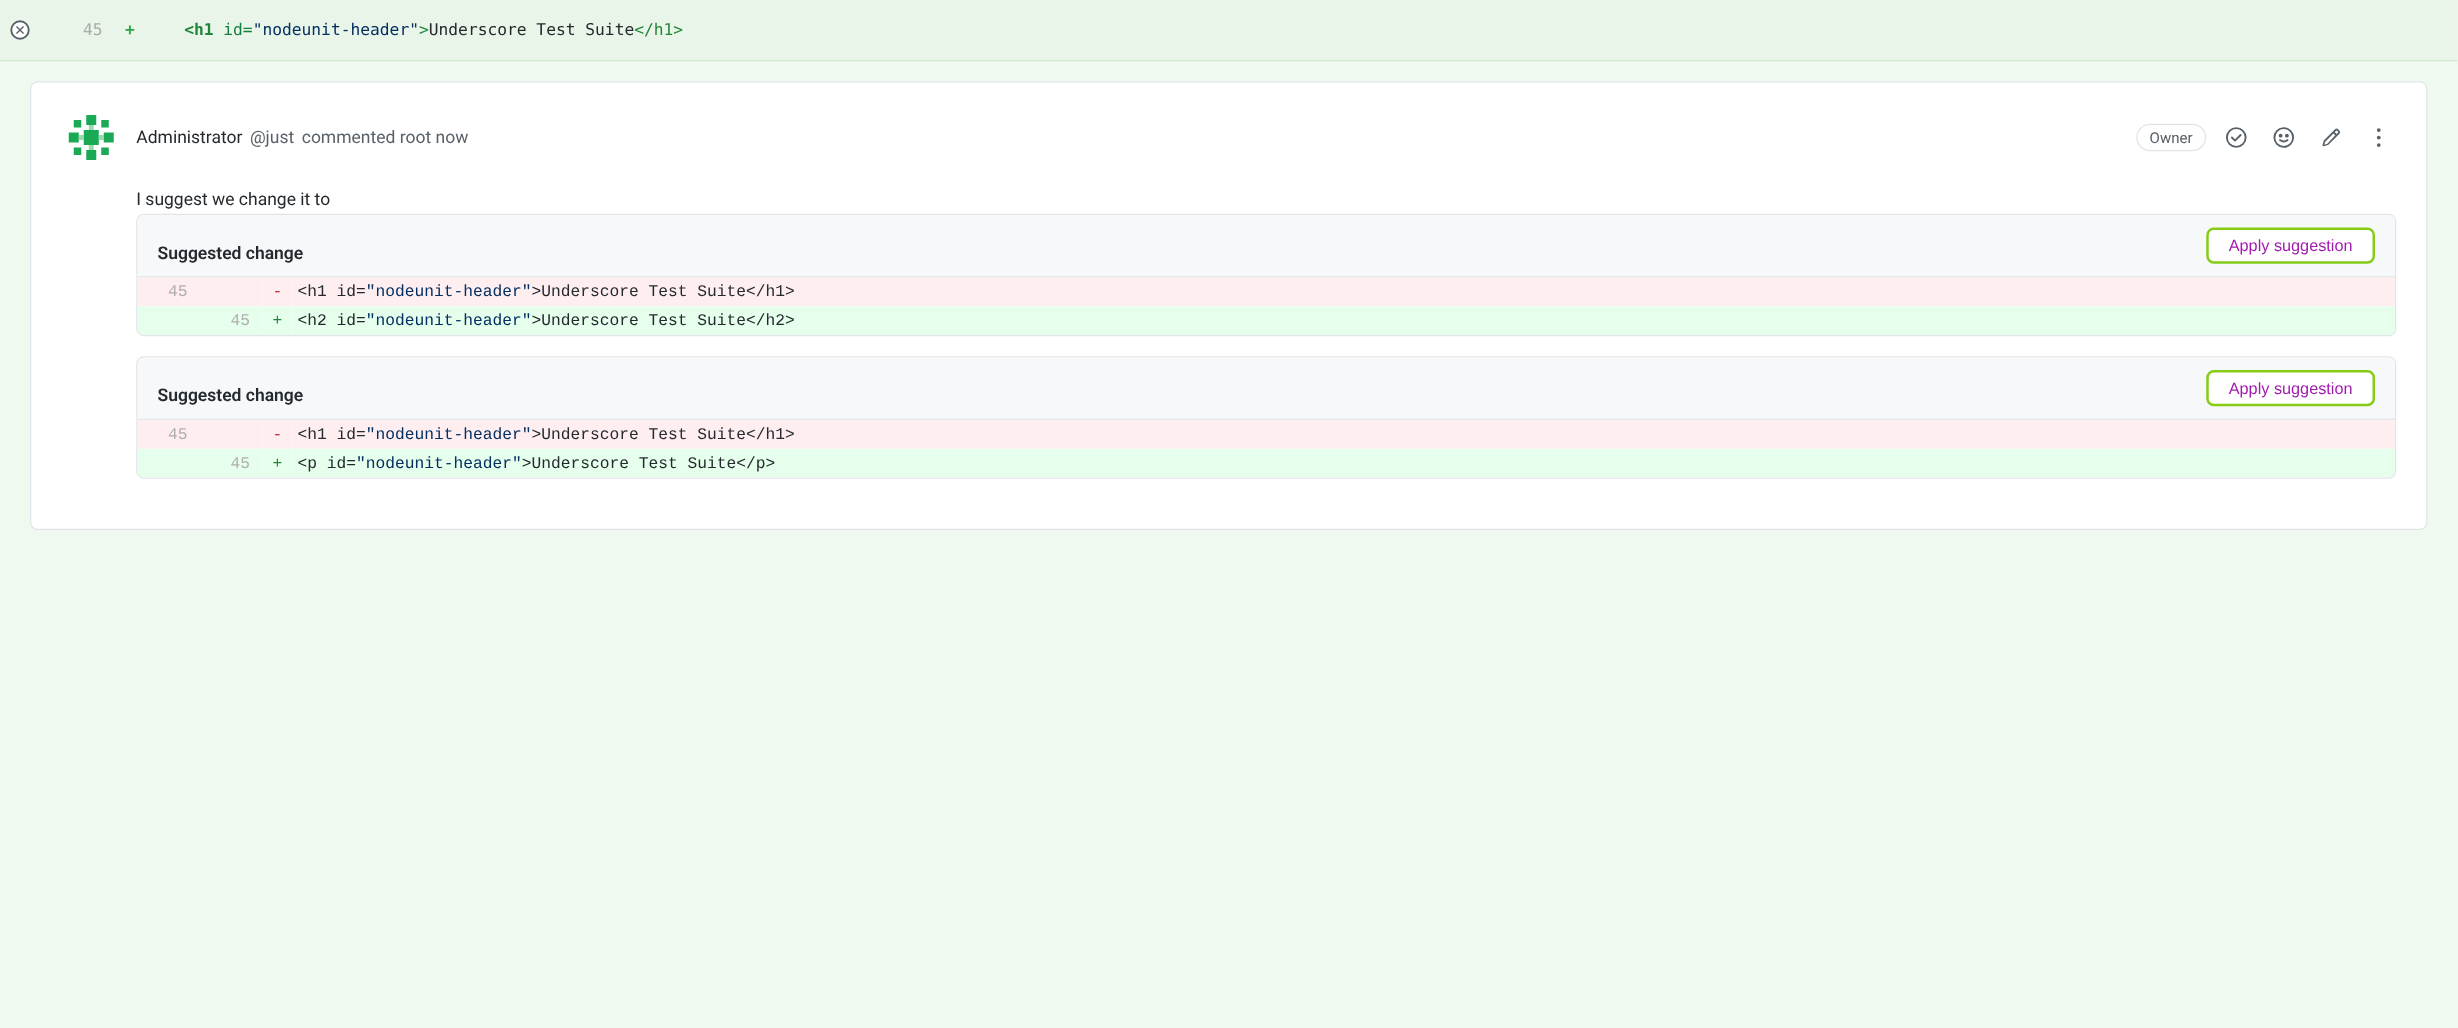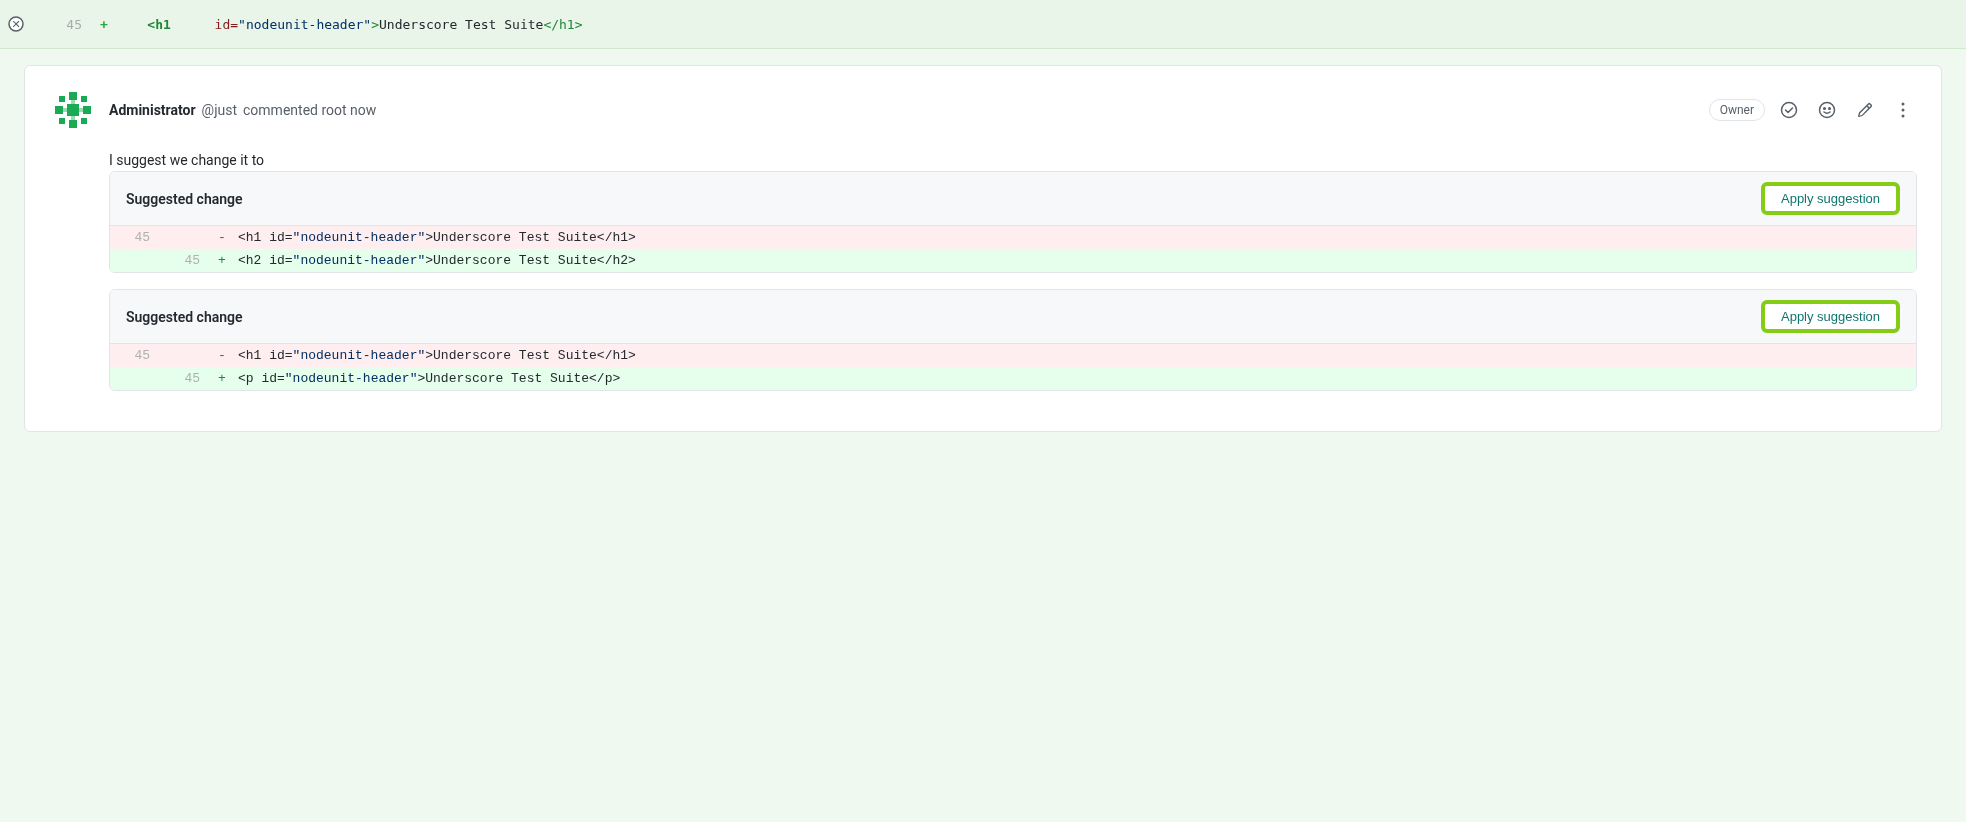--- a/index.html
+++ b/index.html
@@ -46,21 +46,21 @@
     }
 
     .comment-meta {
       display: flex;
       align-items: baseline;
       gap: 6px;
       font-size: 14px;
     }
 
     .comment-username {
-      font-weight: 700;
+      font-weight: 400;
       color: #24292e;
     }
 
     .comment-handle {
       color: #586069;
     }
 
     .comment-time {
       color: #586069;
     }
@@ -103,40 +103,40 @@
 
     .suggested-change-box {
       border: 1px solid #e1e4e8;
       border-radius: 6px;
       overflow: hidden;
       margin-bottom: 16px;
     }
 
     .suggested-change-header {
       display: flex;
-      align-items: center;
+      align-items: flex-end;
       justify-content: space-between;
       padding: 10px 16px;
       background: #f6f8fa;
       border-bottom: 1px solid #e1e4e8;
     }
 
     .suggested-change-title {
       font-size: 14px;
       font-weight: 600;
       color: #24292e;
     }
 
     .apply-btn {
-      border: 4px solid #84cc16;
+      border: 2px solid #84cc16;
       border-radius: 6px;
       padding: 5px 16px;
       background: #fff;
       font-size: 13px;
-      color: #0f766e;
+      color: #a21caf;
       cursor: pointer;
       font-weight: 500;
     }
 
     .diff-table {
       width: 100%;
       border-collapse: collapse;
       font-family: 'SFMono-Regular', Consolas, 'Liberation Mono', Menlo, monospace;
       font-size: 13px;
     }
@@ -241,21 +241,21 @@
   <div class="top-bar-inner">
     <div class="expand-icon">
       <svg width="16" height="16" viewBox="0 0 16 16" fill="#586069">
         <circle cx="8" cy="8" r="7" stroke="#586069" stroke-width="1.5" fill="white"></circle>
         <text x="8" y="12" text-anchor="middle" font-size="11" fill="#586069">✕</text>
       </svg>
     </div>
     <span class="line-number-col">45</span>
     <span class="sign-col">+</span>
     <span class="code-col">
-      &nbsp;&nbsp;&nbsp;&nbsp;<span style="color:#22863a;font-weight:bold;">&lt;h1</span><span style="color:#7f1d1d;margin-left:36px;"> id=</span><span style="color:#032f62;">"nodeunit-header"</span><span style="color:#22863a;">&gt;</span>Underscore Test Suite<span style="color:#22863a;">&lt;/h1&gt;</span>
+      &nbsp;&nbsp;&nbsp;&nbsp;<span style="color:#22863a;font-weight:bold;">&lt;h1</span><span style="color:#15803d;"> id=</span><span style="color:#032f62;">"nodeunit-header"</span><span style="color:#22863a;">&gt;</span>Underscore Test Suite<span style="color:#22863a;">&lt;/h1&gt;</span>
     </span>
   </div>
 </div>
 
 <div class="main-content">
 
   <div class="comment-header">
     <div class="comment-author-section">
       <div class="avatar">
         

